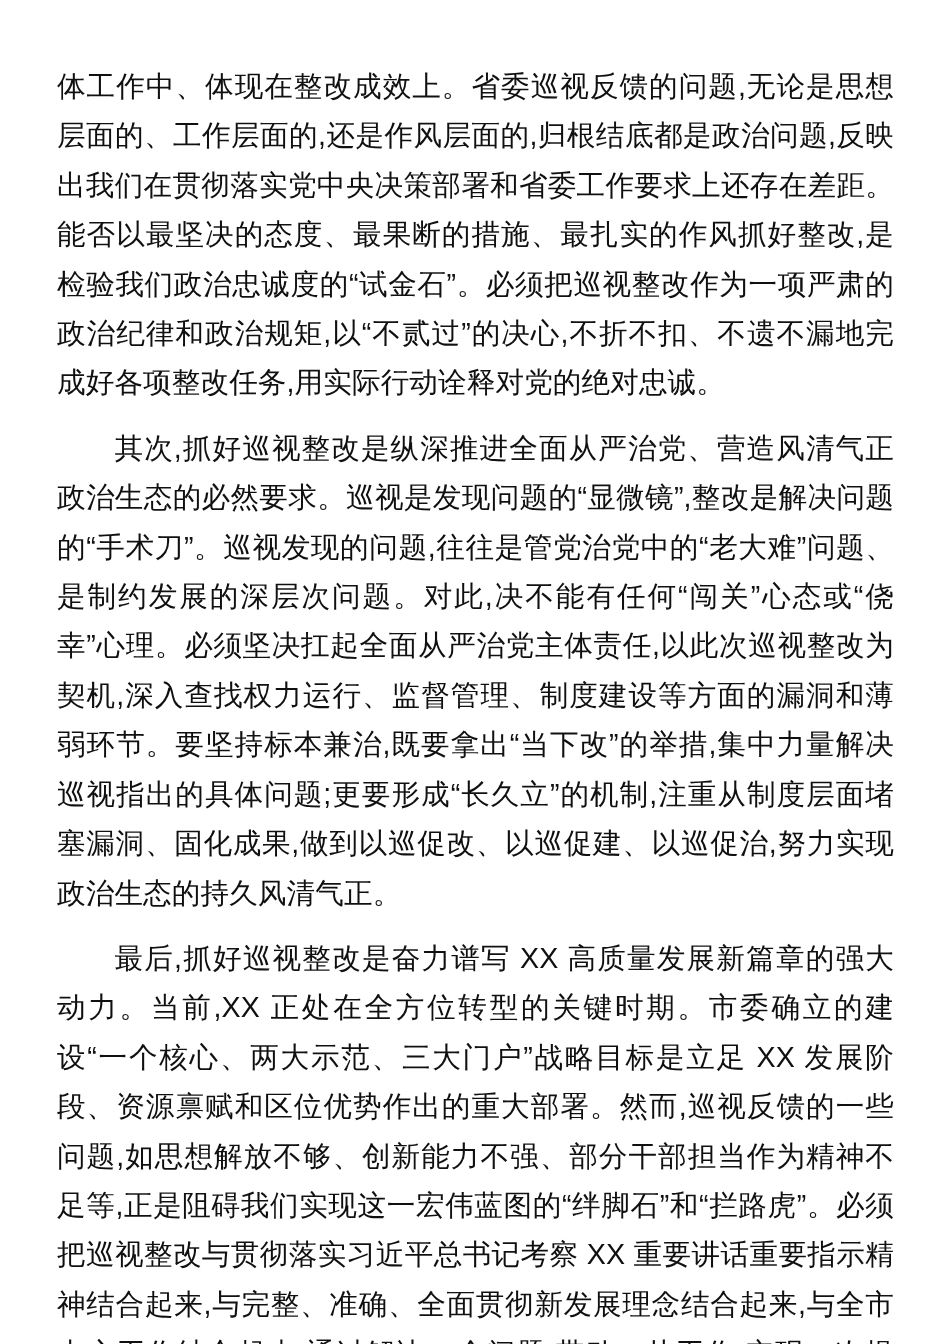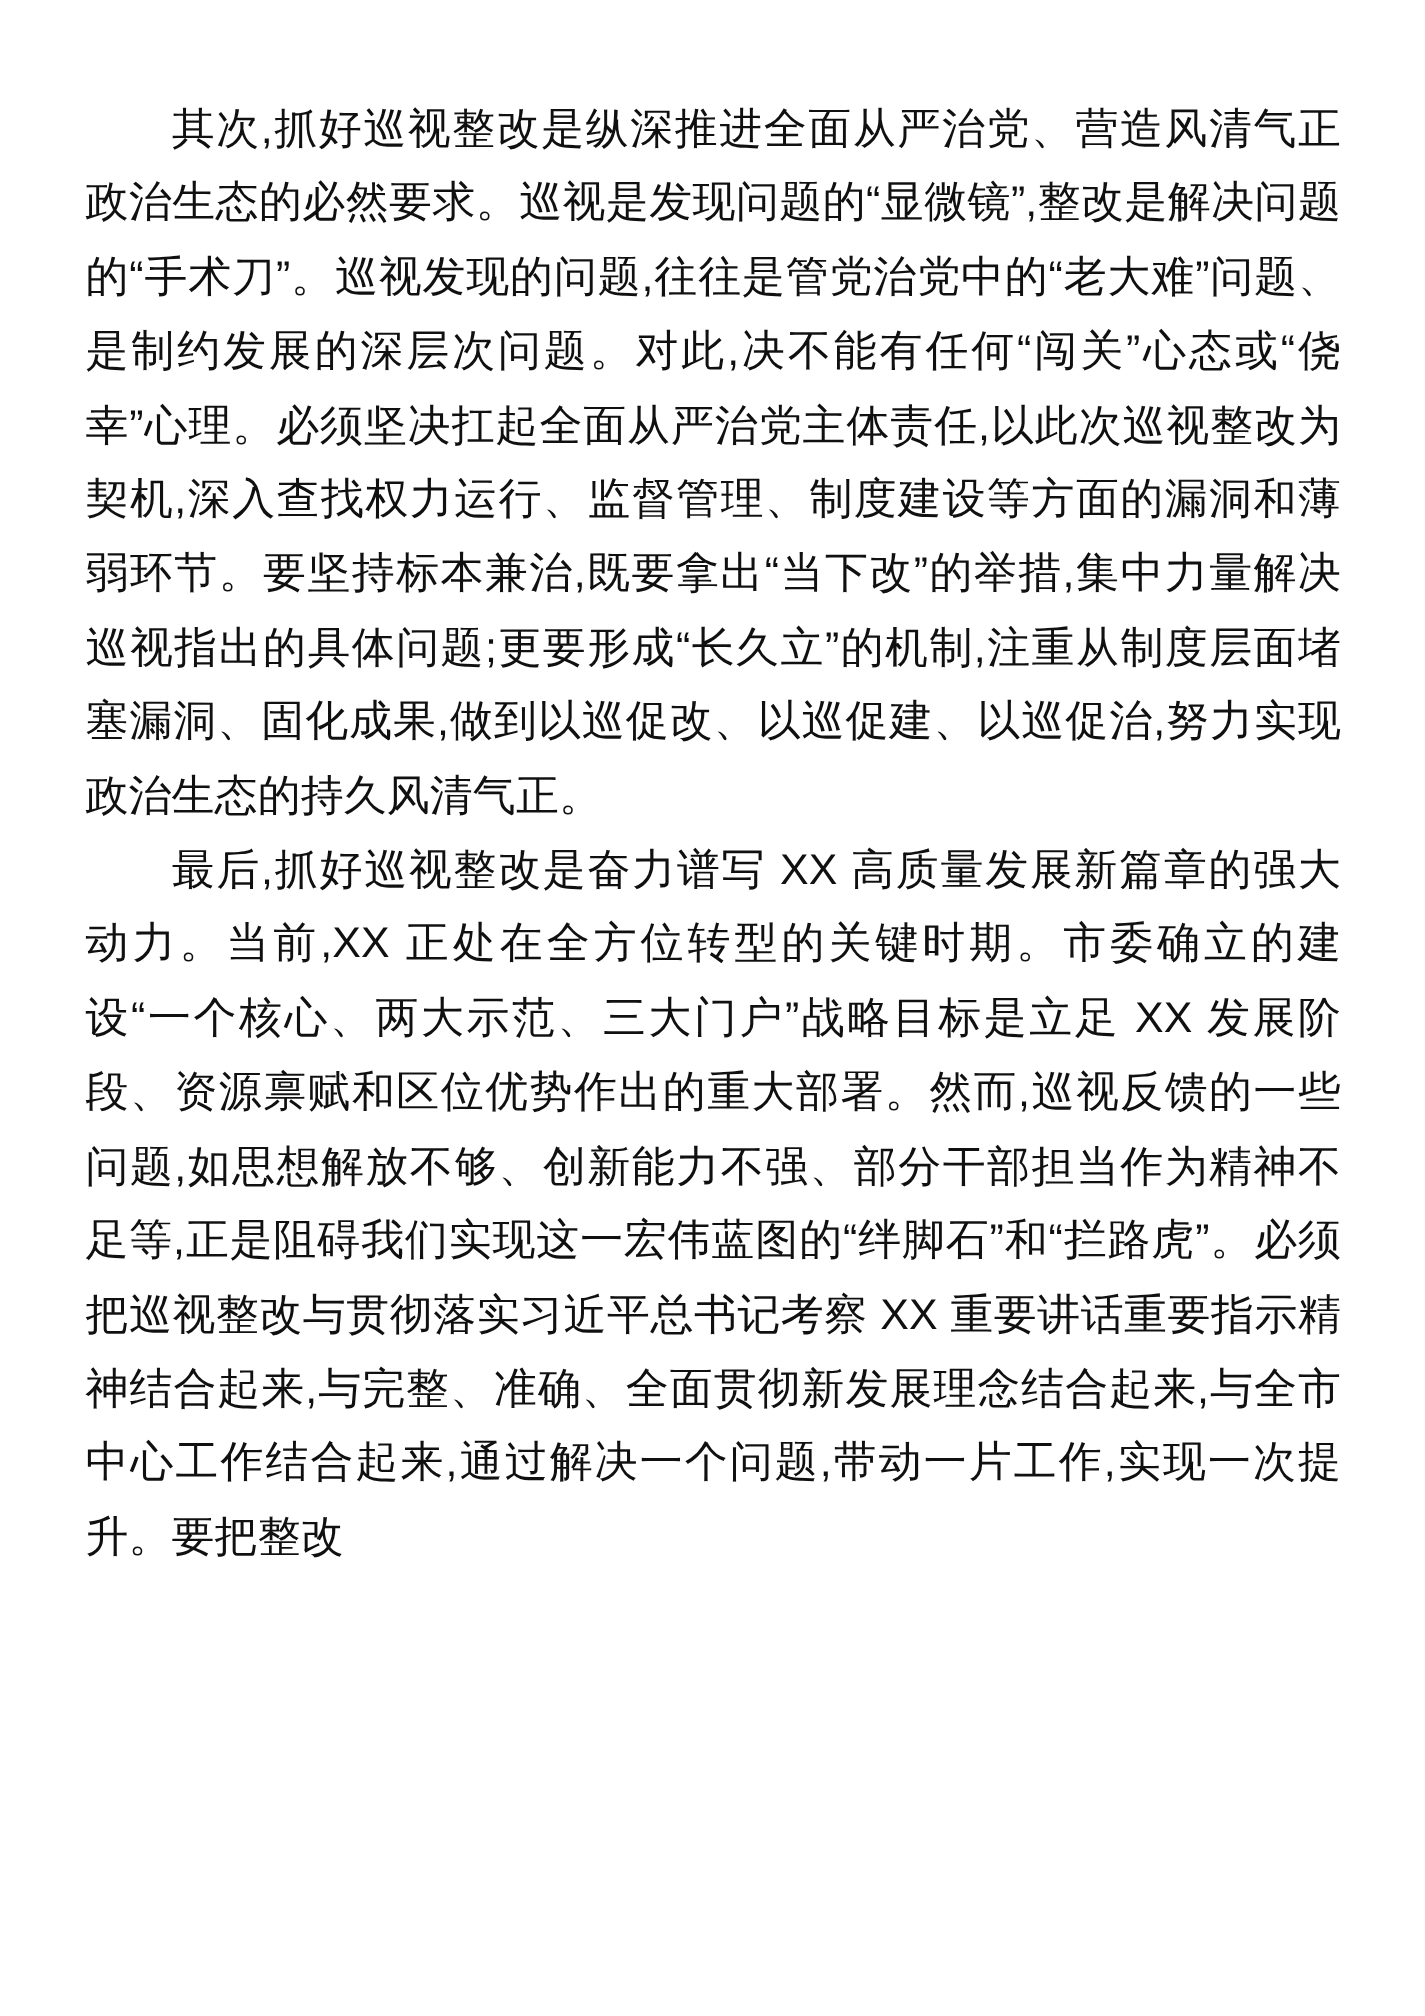--- a/index.html
+++ b/index.html
@@ -35,24 +35,25 @@
     letter-spacing: 0.1px;
     word-break: break-all;
     -webkit-font-smoothing: antialiased;
   }
 
   .para.indent {
     text-indent: 57.5px;
   }
 
   .para + .para {
-    margin-top: 0;
+    margin-top: 16px;
   }
 </style>
 </head>
 <body>
 
 <div class="page">
   <div class="doc-body">
+    <p class="para">体工作中、体现在整改成效上。省委巡视反馈的问题,无论是思想层面的、工作层面的,还是作风层面的,归根结底都是政治问题,反映出我们在贯彻落实党中央决策部署和省委工作要求上还存在差距。能否以最坚决的态度、最果断的措施、最扎实的作风抓好整改,是检验我们政治忠诚度的“试金石”。必须把巡视整改作为一项严肃的政治纪律和政治规矩,以“不贰过”的决心,不折不扣、不遗不漏地完成好各项整改任务,用实际行动诠释对党的绝对忠诚。</p>
     <p class="para indent">其次,抓好巡视整改是纵深推进全面从严治党、营造风清气正政治生态的必然要求。巡视是发现问题的“显微镜”,整改是解决问题的“手术刀”。巡视发现的问题,往往是管党治党中的“老大难”问题、是制约发展的深层次问题。对此,决不能有任何“闯关”心态或“侥幸”心理。必须坚决扛起全面从严治党主体责任,以此次巡视整改为契机,深入查找权力运行、监督管理、制度建设等方面的漏洞和薄弱环节。要坚持标本兼治,既要拿出“当下改”的举措,集中力量解决巡视指出的具体问题;更要形成“长久立”的机制,注重从制度层面堵塞漏洞、固化成果,做到以巡促改、以巡促建、以巡促治,努力实现政治生态的持久风清气正。</p>
     <p class="para indent">最后,抓好巡视整改是奋力谱写 XX 高质量发展新篇章的强大动力。当前,XX 正处在全方位转型的关键时期。市委确立的建设“一个核心、两大示范、三大门户”战略目标是立足 XX 发展阶段、资源禀赋和区位优势作出的重大部署。然而,巡视反馈的一些问题,如思想解放不够、创新能力不强、部分干部担当作为精神不足等,正是阻碍我们实现这一宏伟蓝图的“绊脚石”和“拦路虎”。必须把巡视整改与贯彻落实习近平总书记考察 XX 重要讲话重要指示精神结合起来,与完整、准确、全面贯彻新发展理念结合起来,与全市中心工作结合起来,通过解决一个问题,带动一片工作,实现一次提升。要把整改</p>
   </div>
 </div>
 
 </body></html>

